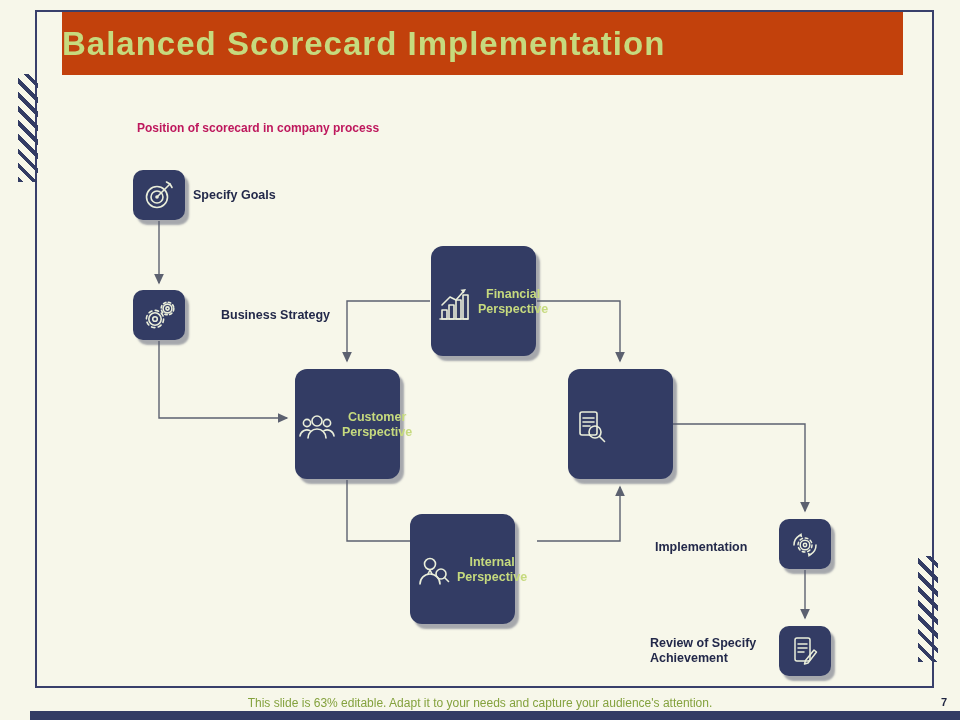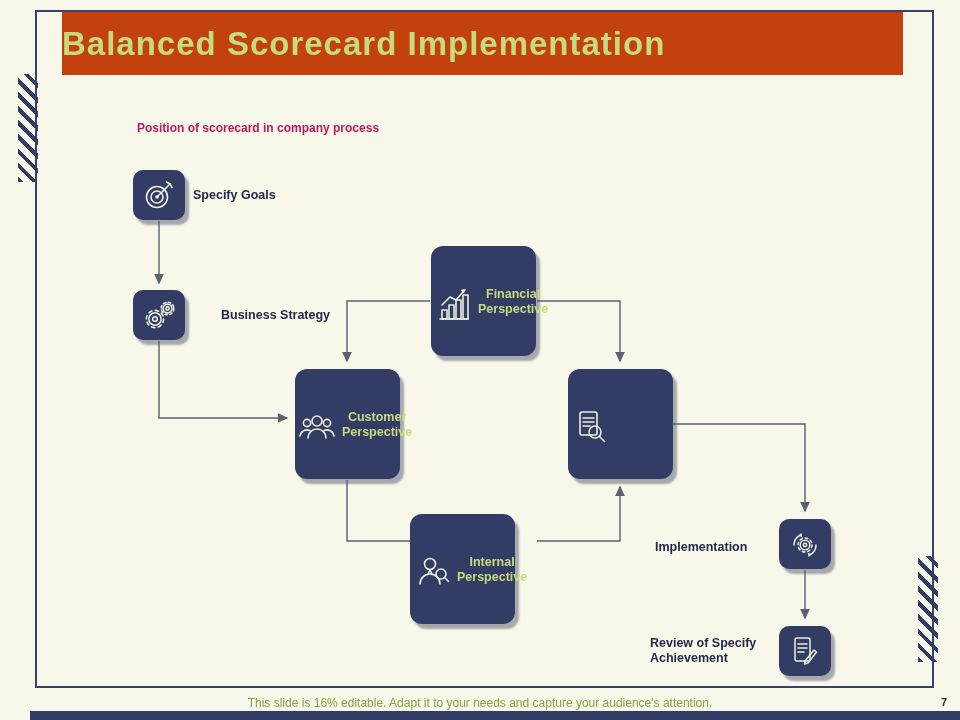--- a/index.html
+++ b/index.html
@@ -227,15 +227,15 @@
       <g fill="none" stroke="#eaeeda" stroke-width="1.5" stroke-linecap="round" stroke-linejoin="round">
         <rect x="7" y="4" width="15" height="23" rx="2"></rect>
         <path d="M10,10 h9 M10,14 h9 M10,18 h6"></path>
         <path d="M20,29 l-3.5,1 1,-3.5 8.5,-10.5 2.5,2 z"></path>
       </g>
     </svg>
   </span>
 </div>
 <div class="side-label align-right" id="label-review">Review of Specify Achievement</div>
 
-<div class="footer-note">This slide is 16% editable. Adapt it to your needs and capture your audience's attention.</div>
+<div class="footer-note">This slide is 63% editable. Adapt it to your needs and capture your audience's attention.</div>
 <div class="bottom-bar"></div>
 <div class="page-number">7</div>
 
 </body></html>

